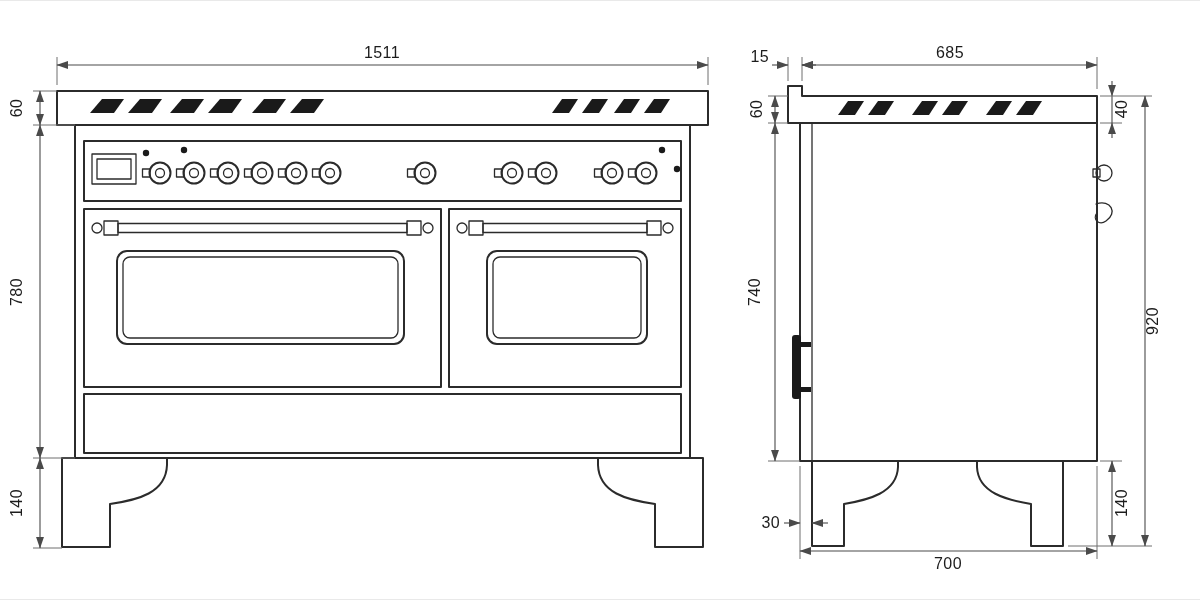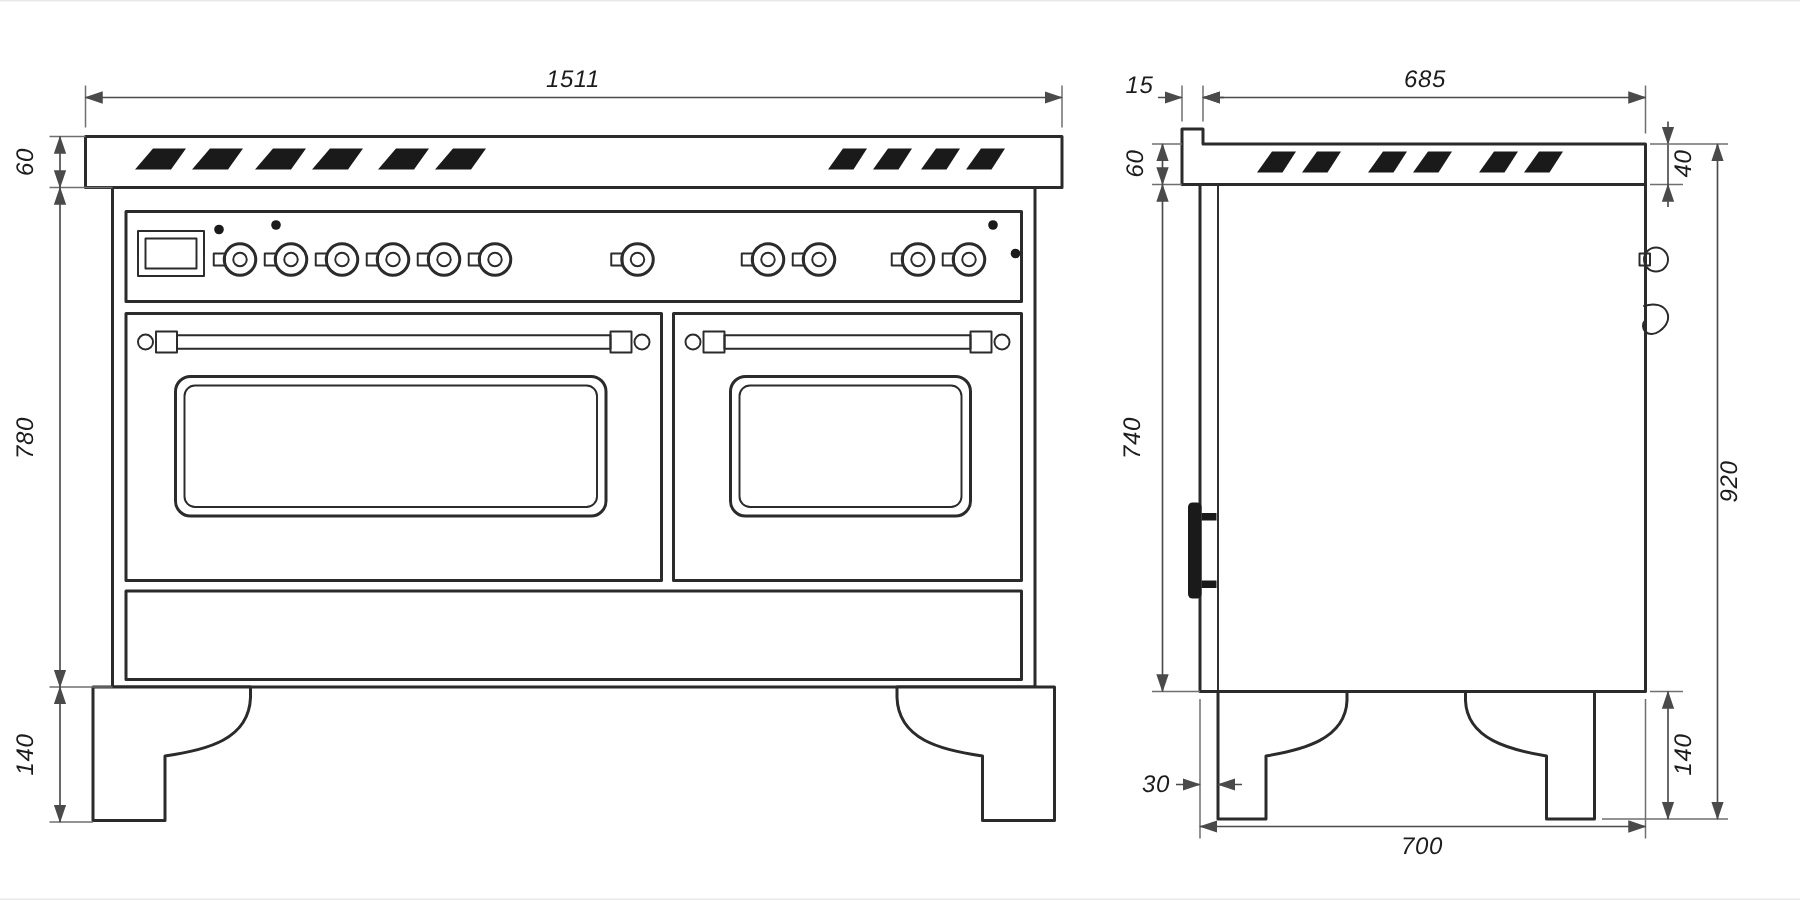--- a/index.html
+++ b/index.html
@@ -1,17 +1,17 @@
 <!DOCTYPE html>
 <html><head>
 <meta charset="utf-8">
 <style>
   html,body{margin:0;padding:0;background:#ffffff;}
   body{width:1200px;height:600px;overflow:hidden;border-top:1px solid #e9e9e9;border-bottom:1px solid #e9e9e9;box-sizing:border-box;}
-  .canvas{width:1200px;height:600px;position:relative;font-style:italic;}
+  .canvas{width:1200px;height:600px;position:relative;}
   svg{display:block;}
   .ln{fill:none;stroke:#2b2b2b;stroke-width:2;stroke-linejoin:round;stroke-linecap:round;}
   .thin{stroke-width:1.3;}
   .panel{fill:#ffffff;stroke:#2b2b2b;stroke-width:2;stroke-linejoin:round;}
   .blk{fill:#1a1a1a;stroke:none;}
   .dim{stroke:#4a4a4a;stroke-width:1.1;fill:none;}
   .ext{stroke:#6f6f6f;stroke-width:1;fill:none;}
   text{font-family:"Liberation Sans","DejaVu Sans",sans-serif;font-size:16px;fill:#1c1c1c;letter-spacing:0.4px;}
   .mid{text-anchor:middle;}
   .end{text-anchor:end;}

